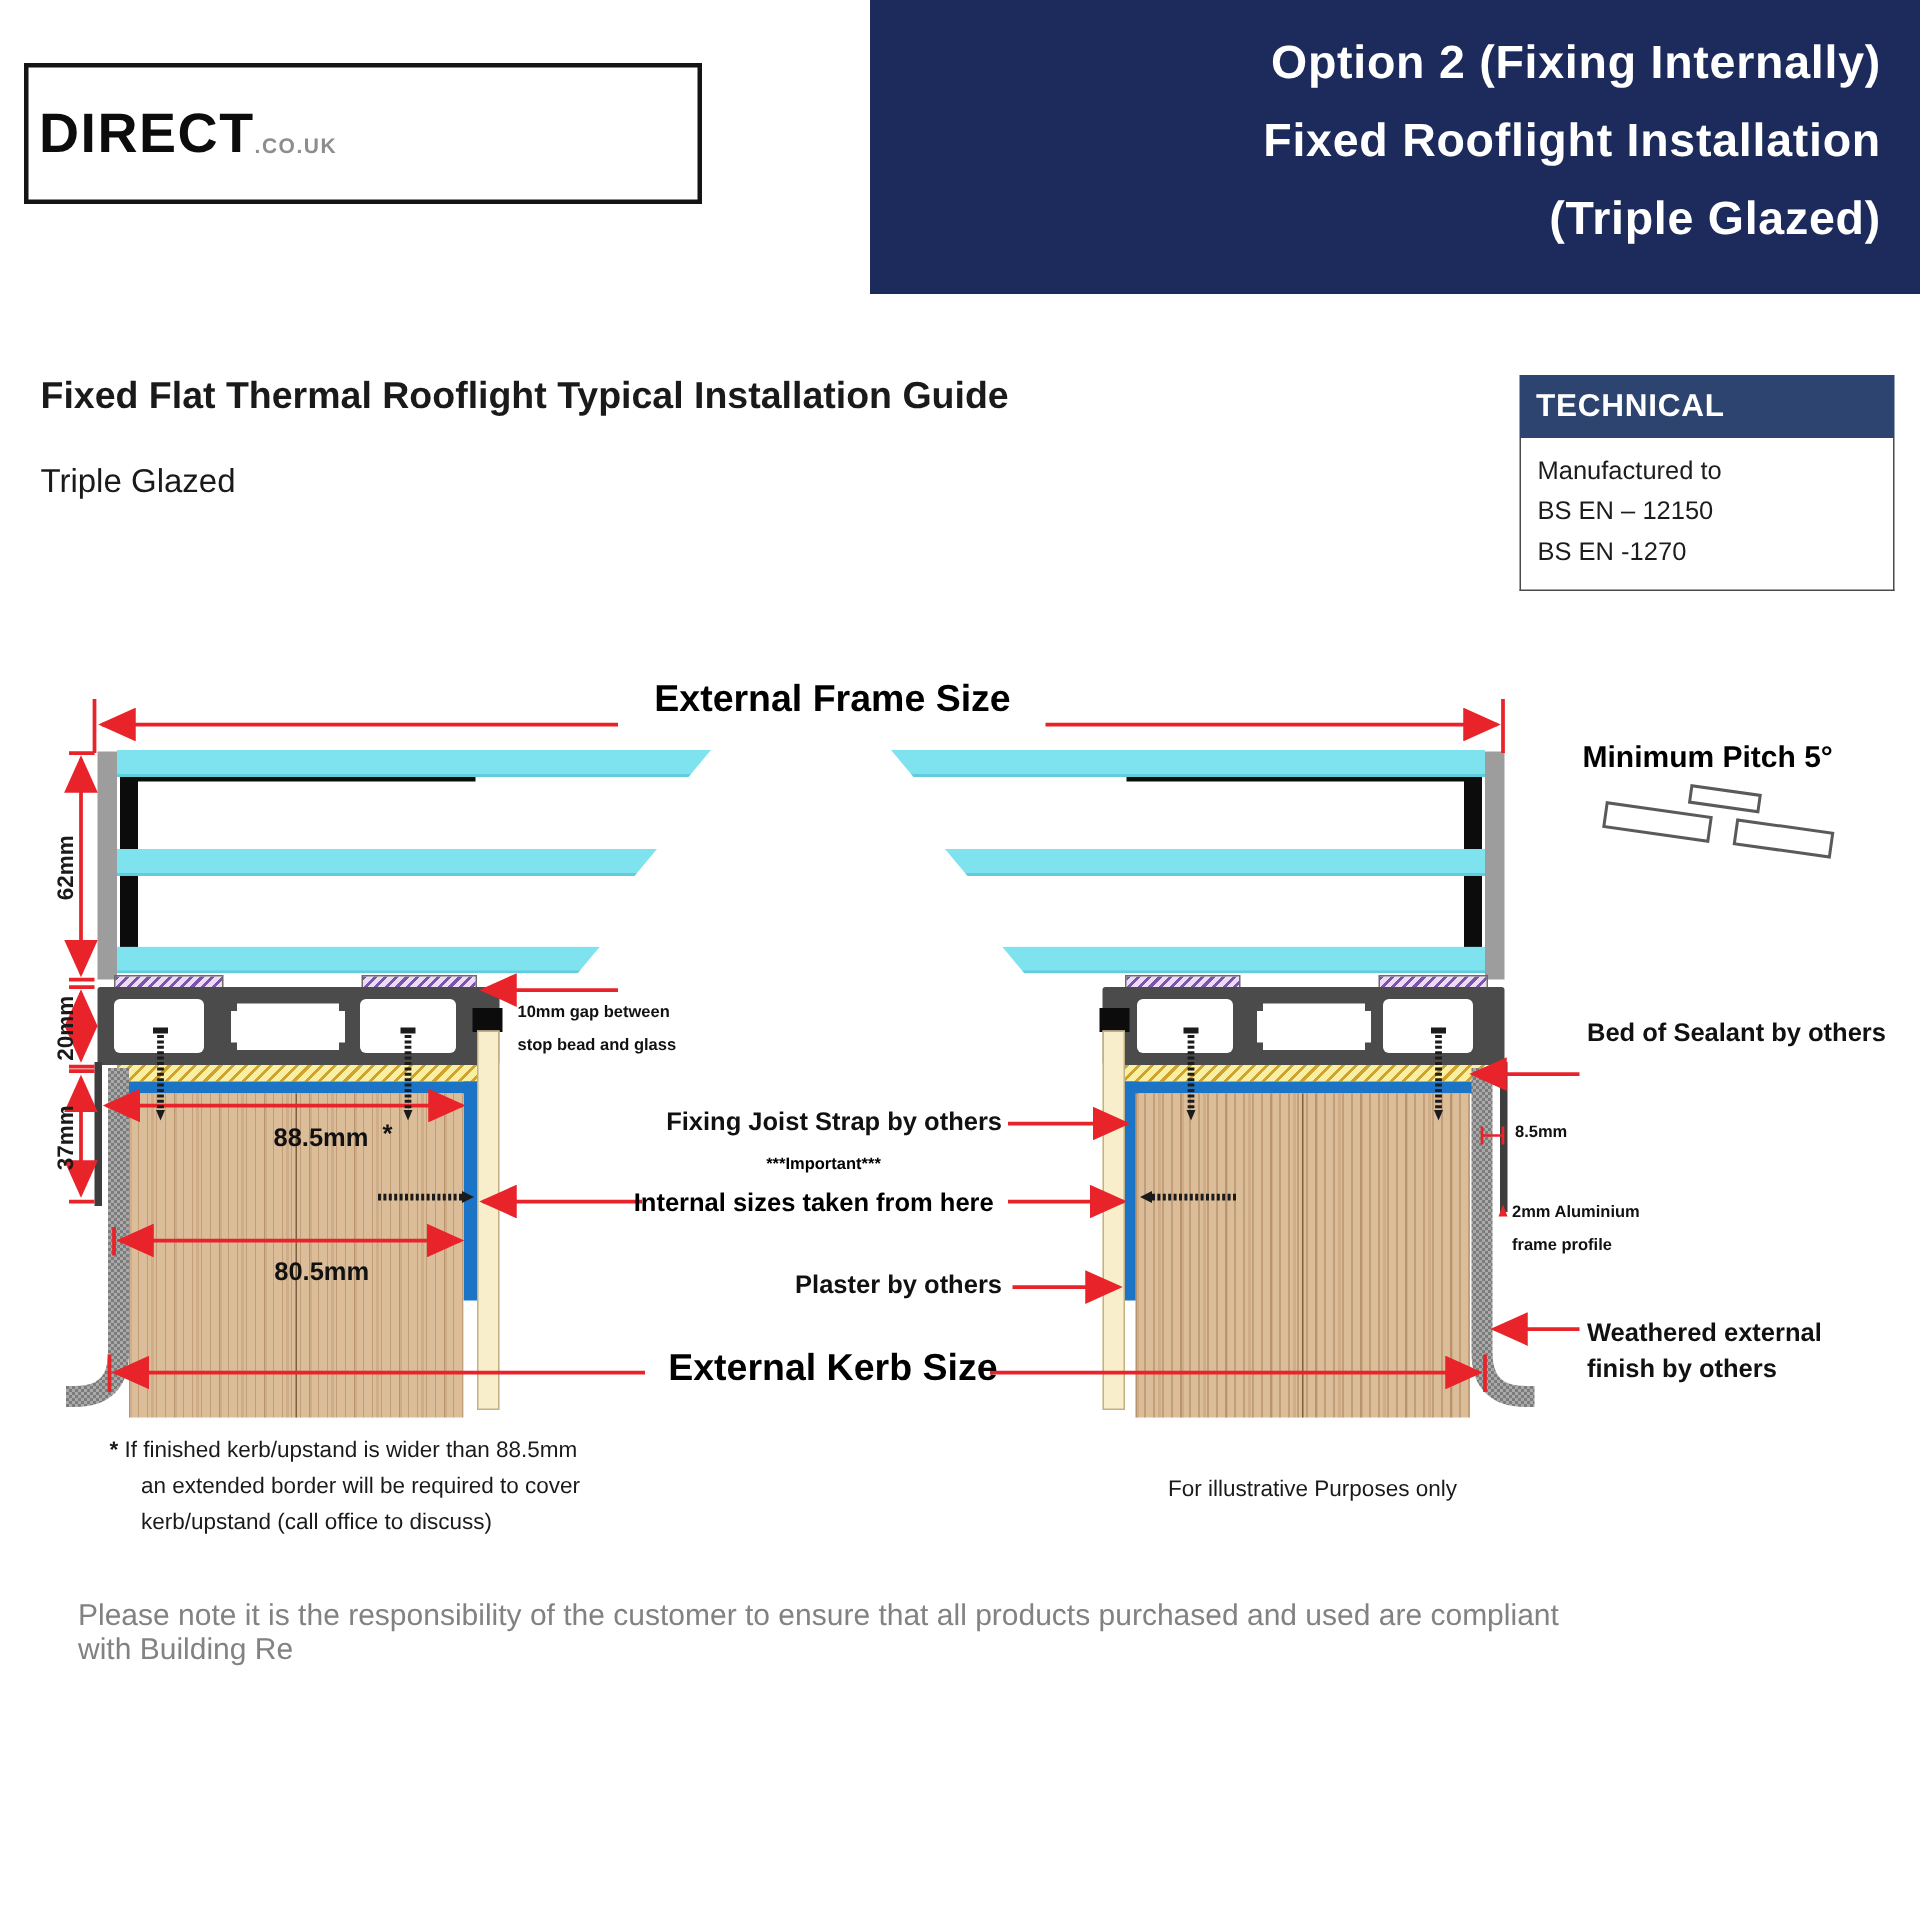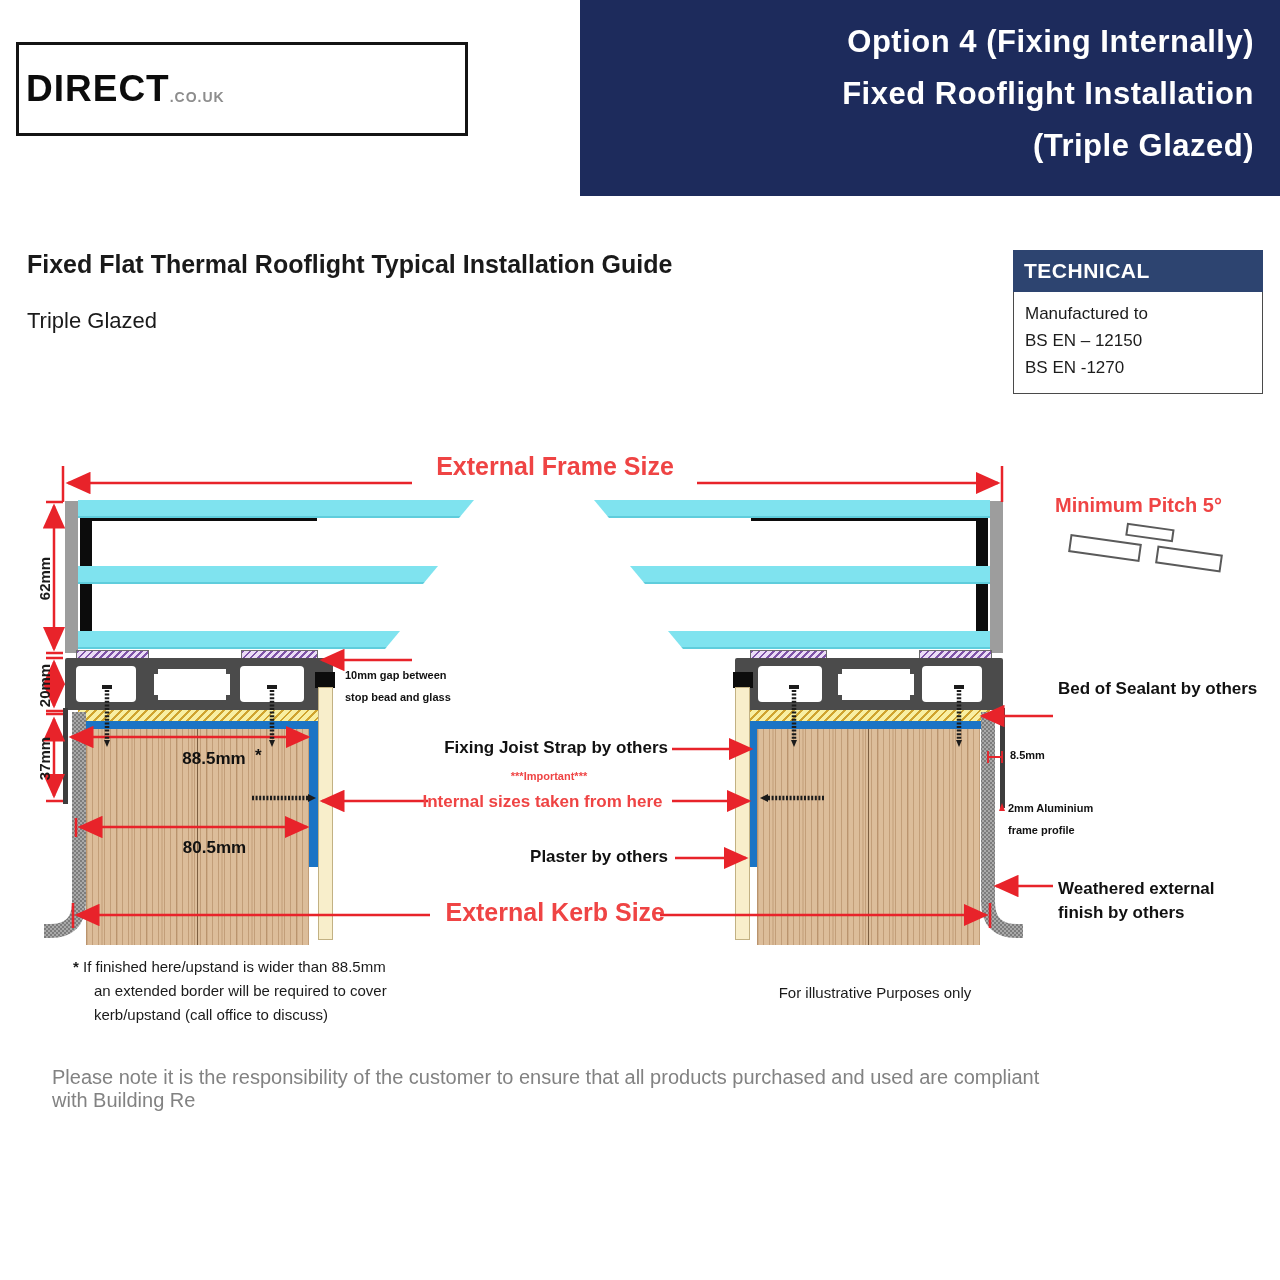--- a/index.html
+++ b/index.html
@@ -61,39 +61,39 @@
   .strap{position:absolute;background:#1b74c5;}
   .kerb{position:absolute;top:729px;height:216px;background-color:#dcbd9a;
     background-image:
       repeating-linear-gradient(90deg,rgba(146,100,58,.35) 0 1px,rgba(0,0,0,0) 1px 6px),
       repeating-linear-gradient(90deg,rgba(146,100,58,.18) 0 2px,rgba(0,0,0,0) 2px 15px);}
   .kerbline{position:absolute;top:729px;width:1px;height:216px;background:#7d5f40;}
   .skin{position:absolute;width:5px;background:#3d3d3d;}
 
   
   .lbl{position:absolute;font-weight:700;font-size:17px;color:#111111;}
-  .red{color:#ef4444;}
+  .red{color:#000000;}
   .big{font-size:25px;}
   .vdim{position:absolute;width:50px;text-align:center;font-weight:700;font-size:15px;
     transform:rotate(-90deg);}
   .sm{font-size:11px;}
   .ln22{line-height:22px;}
   .ln24{line-height:24px;}
   .footnote{position:absolute;left:73px;top:955px;font-size:15px;line-height:24px;font-weight:400;}
   .footnote .ind{padding-left:21px;}
   .illustrative{position:absolute;left:715px;top:984px;width:320px;text-align:center;
     font-size:15px;font-weight:400;}
   .disclaimer{position:absolute;left:52px;top:1066px;width:990px;font-size:20px;
     color:#828282;font-weight:400;}
 </style>
 </head>
 <body>
 
 <div class="abs banner">
-  <div>Option 4 (Fixing Internally)</div>
+  <div>Option 2 (Fixing Internally)</div>
   <div>Fixed Rooflight Installation</div>
   <div>(Triple Glazed)</div>
 </div>
 
 <div class="abs logo">
   <div class="logo-direct">DIRECT</div>
   <div class="logo-tld">.CO.UK</div>
 </div>
 
 <div class="abs page-title">Fixed Flat Thermal Rooflight Typical Installation Guide</div>
@@ -271,20 +271,20 @@
 <div class="lbl sm ln22" style="left:1008px;top:797px">
   <div>2mm Aluminium</div>
   <div>frame profile</div>
 </div>
 <div class="lbl ln24" style="left:1058px;top:877px">
   <div>Weathered external</div>
   <div>finish by others</div>
 </div>
 
 <div class="footnote">
-  <div><b>*</b><span> If finished here/upstand is wider than 88.5mm</span></div>
+  <div><b>*</b><span> If finished kerb/upstand is wider than 88.5mm</span></div>
   <div class="ind">an extended border will be required to cover</div>
   <div class="ind">kerb/upstand (call office to discuss)</div>
 </div>
 
 <div class="illustrative">For illustrative Purposes only</div>
 
 <div class="disclaimer">Please note it is the responsibility of the customer to ensure that all products purchased and used are compliant with Building Re</div>
 
 </body></html>

